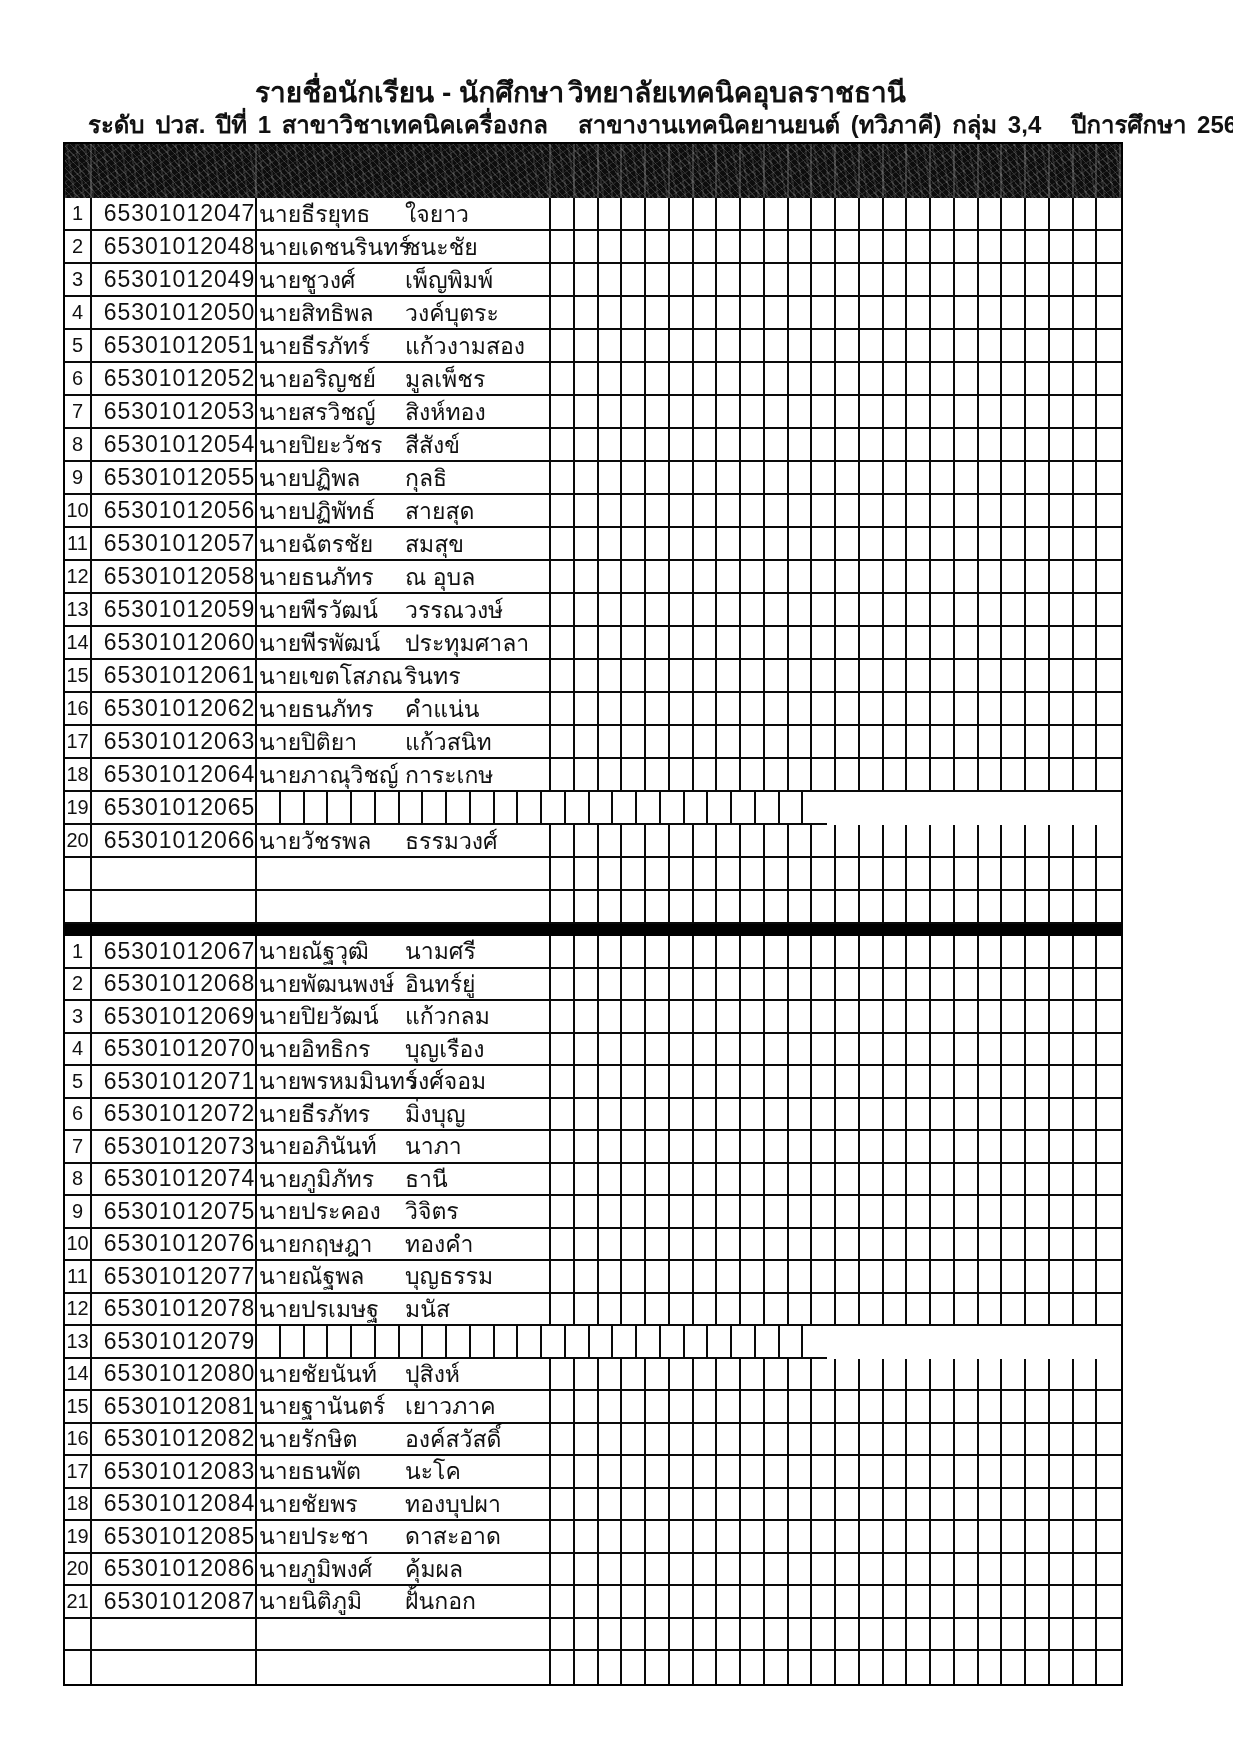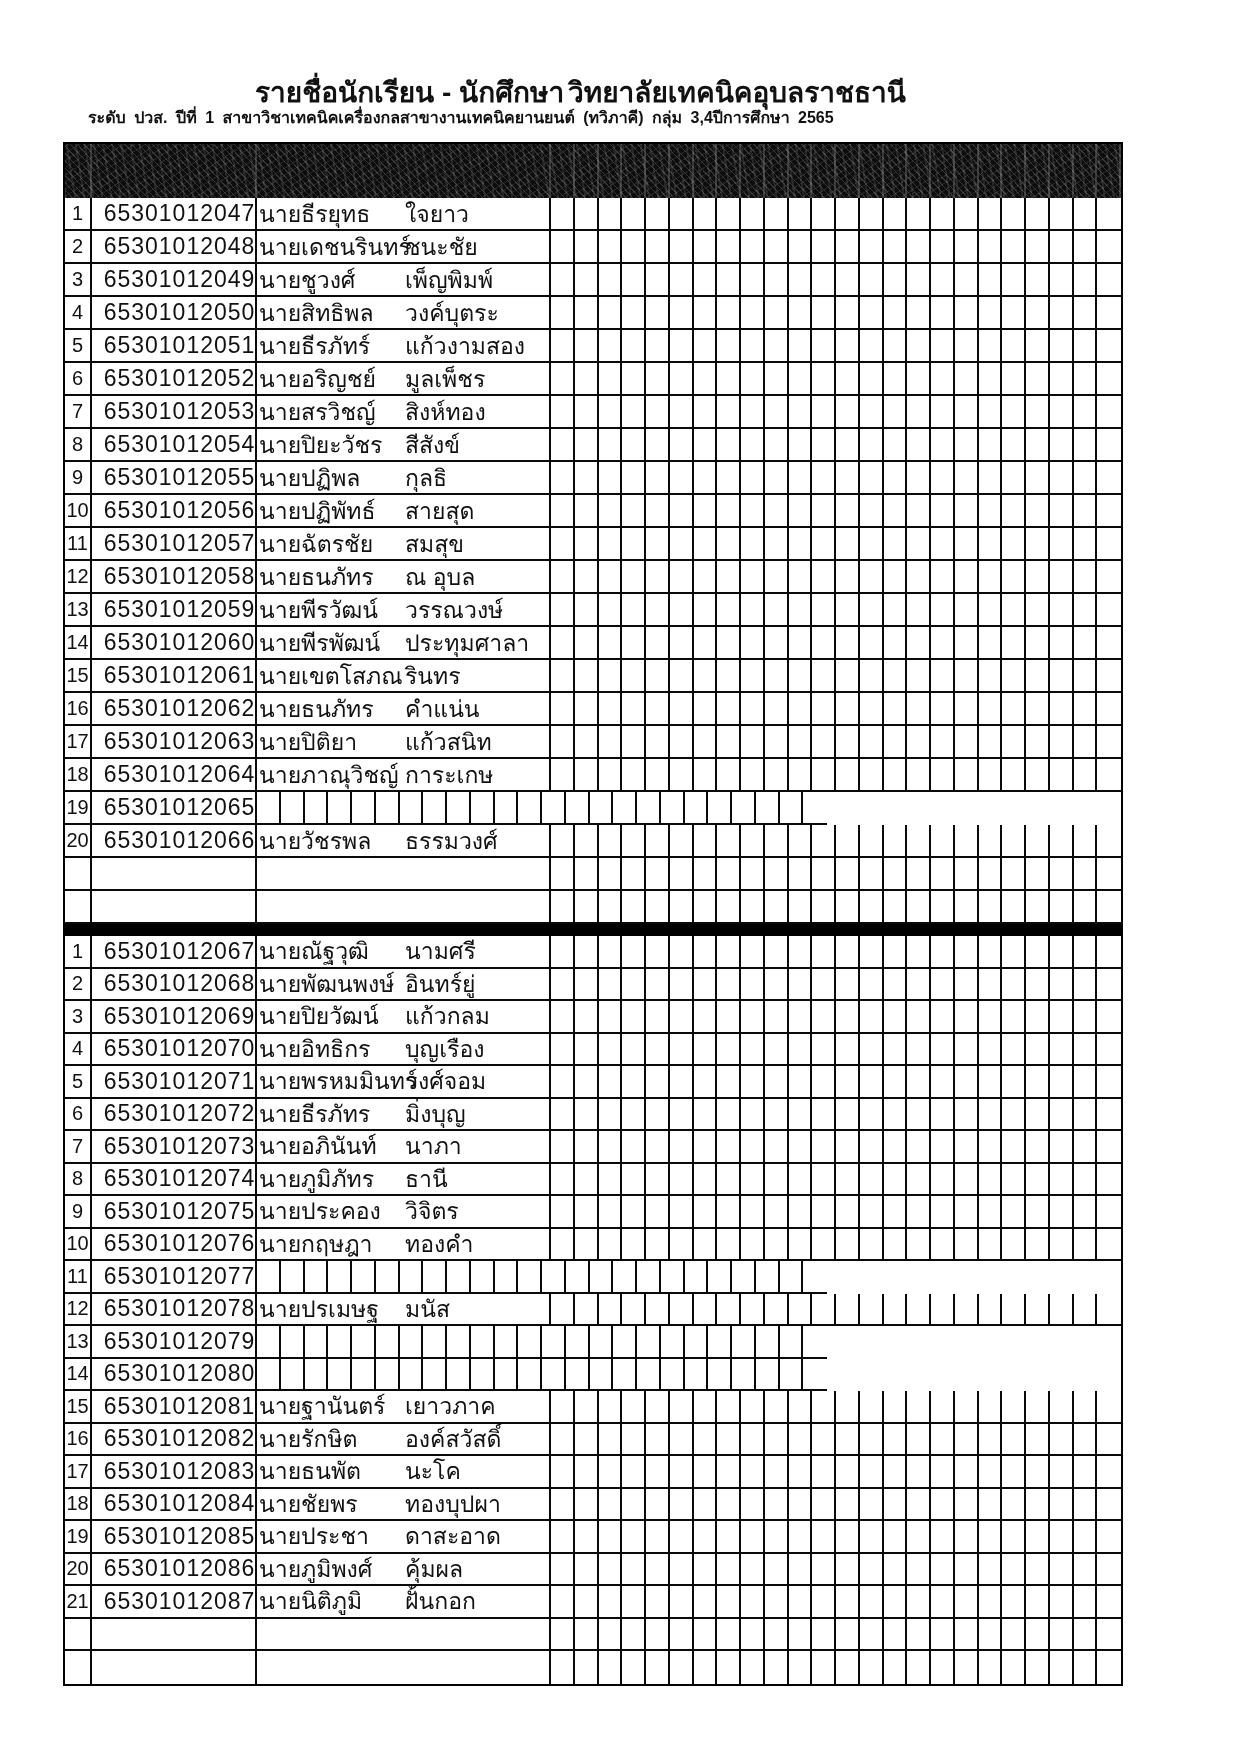--- a/index.html
+++ b/index.html
@@ -11,22 +11,22 @@
     font-family:"Liberation Sans","DejaVu Sans",sans-serif;
     color:#111;
     overflow:hidden;
   }
   
   .title-band{position:absolute;top:70px;left:0;width:100%;height:36px;}
   .title-left{position:absolute;left:255px;top:0;font-size:28px;font-weight:700;white-space:nowrap;}
   .title-right{position:absolute;left:568px;top:0;font-size:28px;font-weight:700;white-space:nowrap;}
   .subtitle-band{
     position:absolute;top:105px;left:88px;width:1040px;height:32px;
-    display:flex;
-    font-size:16px;font-weight:700;white-space:nowrap;word-spacing:4px;
+    display:flex;gap:30px;
+    font-size:24px;font-weight:700;white-space:nowrap;word-spacing:4px;
   }
   
   .tbl{
     position:absolute;left:63px;top:142px;width:1060px;
     border:2px solid #000;box-sizing:border-box;background:#fff;
   }
   .trow{display:flex;width:100%;box-sizing:border-box;}
   .tcell{
     box-sizing:border-box;flex:0 0 auto;
     border-right:2px solid #0a0a0a;border-bottom:2px solid #0a0a0a;
@@ -1114,20 +1114,24 @@
           <div class="tcell c-att"></div>
           <div class="tcell c-att"></div>
           <div class="tcell c-att"></div>
           <div class="tcell c-att"></div>
           <div class="tcell c-att"></div>
           <div class="tcell c-att"></div>
         </div>
         <div class="trow">
           <div class="tcell c-no">11</div>
           <div class="tcell c-id">65301012077</div>
+          <div class="tcell c-name">
+            <span class="first-name">นายณัฐพล</span>
+            <span class="last-name">บุญธรรม</span>
+          </div>
           <div class="tcell c-att"></div>
           <div class="tcell c-att"></div>
           <div class="tcell c-att"></div>
           <div class="tcell c-att"></div>
           <div class="tcell c-att"></div>
           <div class="tcell c-att"></div>
           <div class="tcell c-att"></div>
           <div class="tcell c-att"></div>
           <div class="tcell c-att"></div>
           <div class="tcell c-att"></div>
@@ -1202,20 +1206,24 @@
           <div class="tcell c-att"></div>
           <div class="tcell c-att"></div>
           <div class="tcell c-att"></div>
           <div class="tcell c-att"></div>
           <div class="tcell c-att"></div>
           <div class="tcell c-att"></div>
         </div>
         <div class="trow">
           <div class="tcell c-no">14</div>
           <div class="tcell c-id">65301012080</div>
+          <div class="tcell c-name">
+            <span class="first-name">นายชัยนันท์</span>
+            <span class="last-name">ปุสิงห์</span>
+          </div>
           <div class="tcell c-att"></div>
           <div class="tcell c-att"></div>
           <div class="tcell c-att"></div>
           <div class="tcell c-att"></div>
           <div class="tcell c-att"></div>
           <div class="tcell c-att"></div>
           <div class="tcell c-att"></div>
           <div class="tcell c-att"></div>
           <div class="tcell c-att"></div>
           <div class="tcell c-att"></div>

